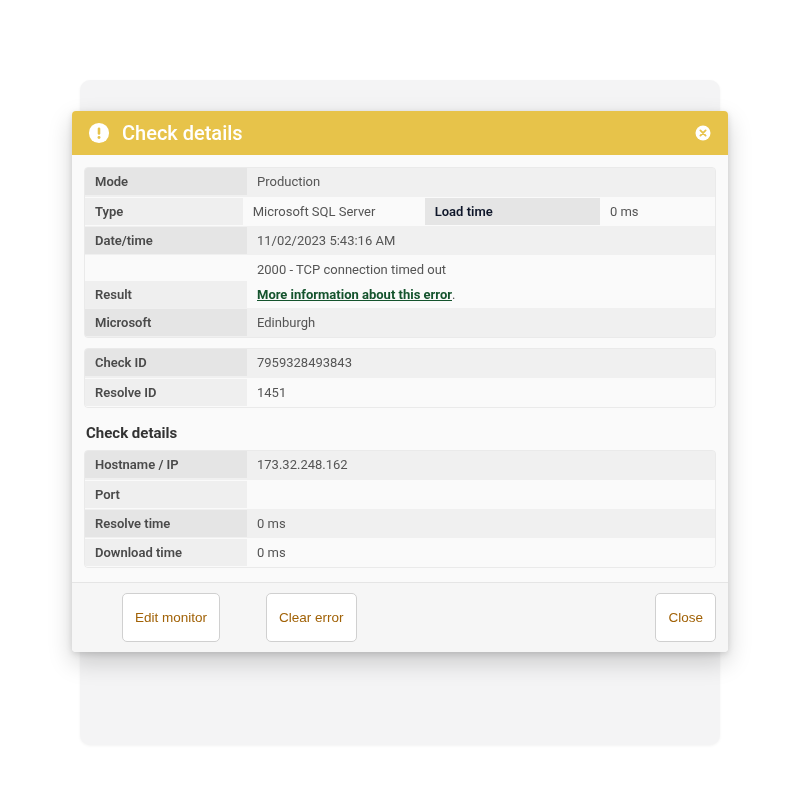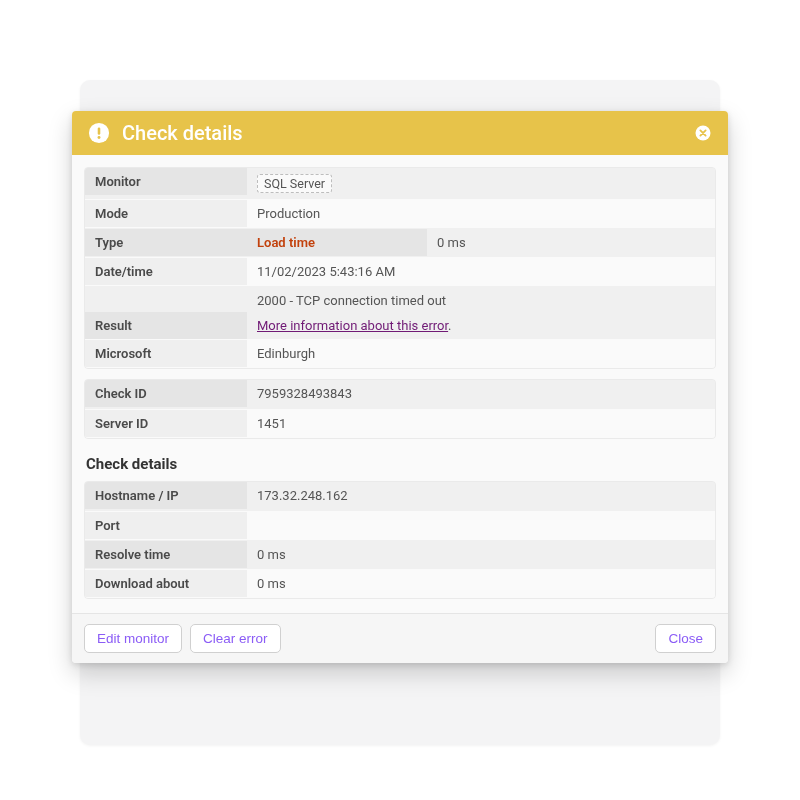--- a/index.html
+++ b/index.html
@@ -78,68 +78,70 @@
       flex: 1;
       padding: 6px 10px;
       font-size: 13px;
       color: #555;
     }
     .sub-label {
       width: 180px;
       padding: 6px 10px;
       font-size: 13px;
       font-weight: 600;
-      color: #c2410c;
+      color: #0f172a;
       background: #e5e5e5;
     }
     .sub-value {
       width: 118px;
       padding: 6px 10px;
       font-size: 13px;
       color: #555;
     }
     .monitor-chip {
       display: inline-block;
       padding: 1px 6px;
       border: 1px dashed #bdbdbd;
       border-radius: 3px;
       font-size: 12.5px;
       color: #555;
       background: #fafafa;
     }
     .more-info-link {
-      color: #701a75;
+      color: #14532d;
       text-decoration: underline;
       cursor: pointer;
+      font-weight: bold;
     }
     .section-title {
       font-size: 15px;
       font-weight: 700;
       color: #333;
       padding: 6px 2px 8px 2px;
     }
     .result-link-row {
       padding-top: 10px;
     }
     .modal-footer {
       border-top: 1px solid #e5e5e5;
       background: #f6f6f6;
       padding: 10px 12px;
       display: flex;
       gap: 8px;
     }
     .btn {
-      padding: 6px 12px;
+      padding: 16px 12px;
       font-size: 13.5px;
       font-weight: 500;
-      color: #8b5cf6;
+      color: #a16207;
       background: #fff;
       border: 1px solid #d0d0d0;
       border-radius: 5px;
       cursor: pointer;
+      margin-left: 38px;
     }
     .footer-spacer { flex: 1; }
   </style>
 </head>
 <body>
 
 <div class="backdrop-card"></div>
 
 <div class="modal">
 
@@ -158,31 +160,26 @@
         <circle cx="12" cy="12" r="10" fill="#fff"></circle>
         <path d="M8.5 8.5 L15.5 15.5 M15.5 8.5 L8.5 15.5" stroke="#e7c34a" stroke-width="2.4" stroke-linecap="round"></path>
       </svg>
     </span>
   </div>
 
   <div class="modal-body">
 
     <div class="section-block">
       <div class="row">
-        <div class="label-cell">Monitor</div>
-        <div class="value-cell">
-          <span class="monitor-chip">SQL Server</span>
-        </div>
-      </div>
-      <div class="row">
         <div class="label-cell">Mode</div>
         <div class="value-cell">Production</div>
       </div>
       <div class="row">
         <div class="label-cell">Type</div>
+        <div class="value-cell" style="flex:0 0 182px;">Microsoft SQL Server</div>
         <div class="sub-label">Load time</div>
         <div class="sub-value">0 ms</div>
       </div>
       <div class="row">
         <div class="label-cell">Date/time</div>
         <div class="value-cell">11/02/2023 5:43:16 AM</div>
       </div>
       <div class="row" style="align-items:flex-end;">
         <div class="label-cell">Result</div>
         <div class="value-cell">
@@ -197,40 +194,40 @@
         <div class="value-cell">Edinburgh</div>
       </div>
     </div>
 
     <div class="section-block">
       <div class="row">
         <div class="label-cell">Check ID</div>
         <div class="value-cell">7959328493843</div>
       </div>
       <div class="row">
-        <div class="label-cell">Server ID</div>
+        <div class="label-cell">Resolve ID</div>
         <div class="value-cell">1451</div>
       </div>
     </div>
 
     <div class="section-title">Check details</div>
     <div class="section-block">
       <div class="row">
         <div class="label-cell">Hostname / IP</div>
         <div class="value-cell">173.32.248.162</div>
       </div>
       <div class="row">
         <div class="label-cell">Port</div>
       </div>
       <div class="row">
         <div class="label-cell">Resolve time</div>
         <div class="value-cell">0 ms</div>
       </div>
       <div class="row">
-        <div class="label-cell">Download about</div>
+        <div class="label-cell">Download time</div>
         <div class="value-cell">0 ms</div>
       </div>
     </div>
 
   </div>
 
   <div class="modal-footer">
     <button class="btn">Edit monitor</button>
     <button class="btn">Clear error</button>
     <div class="footer-spacer"></div>

